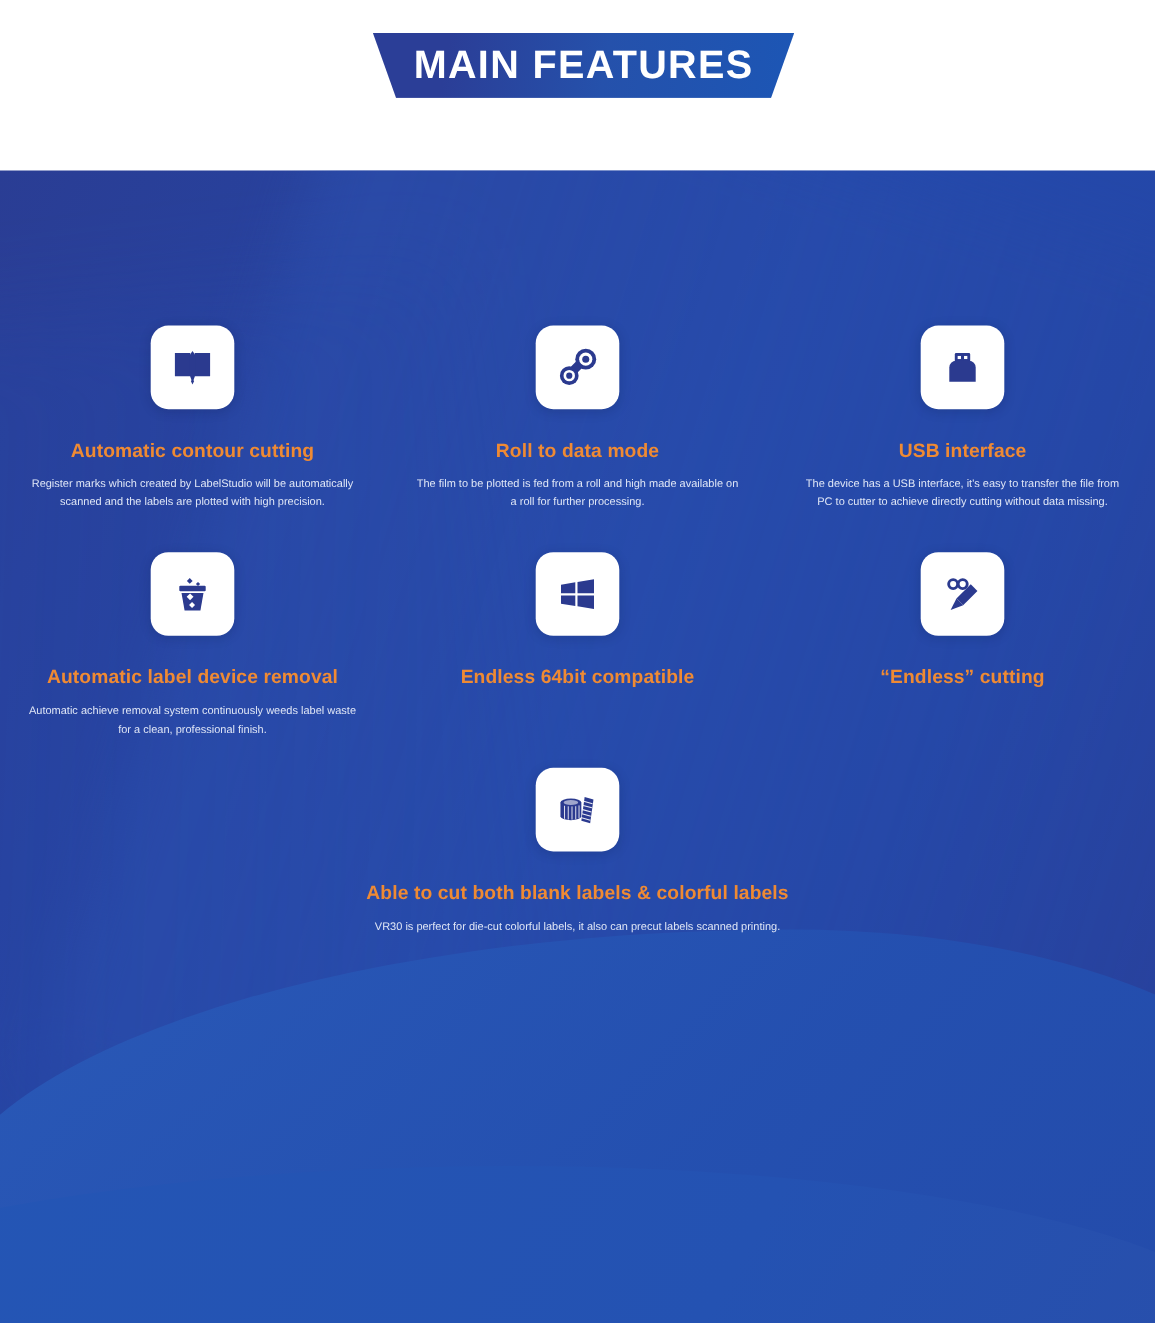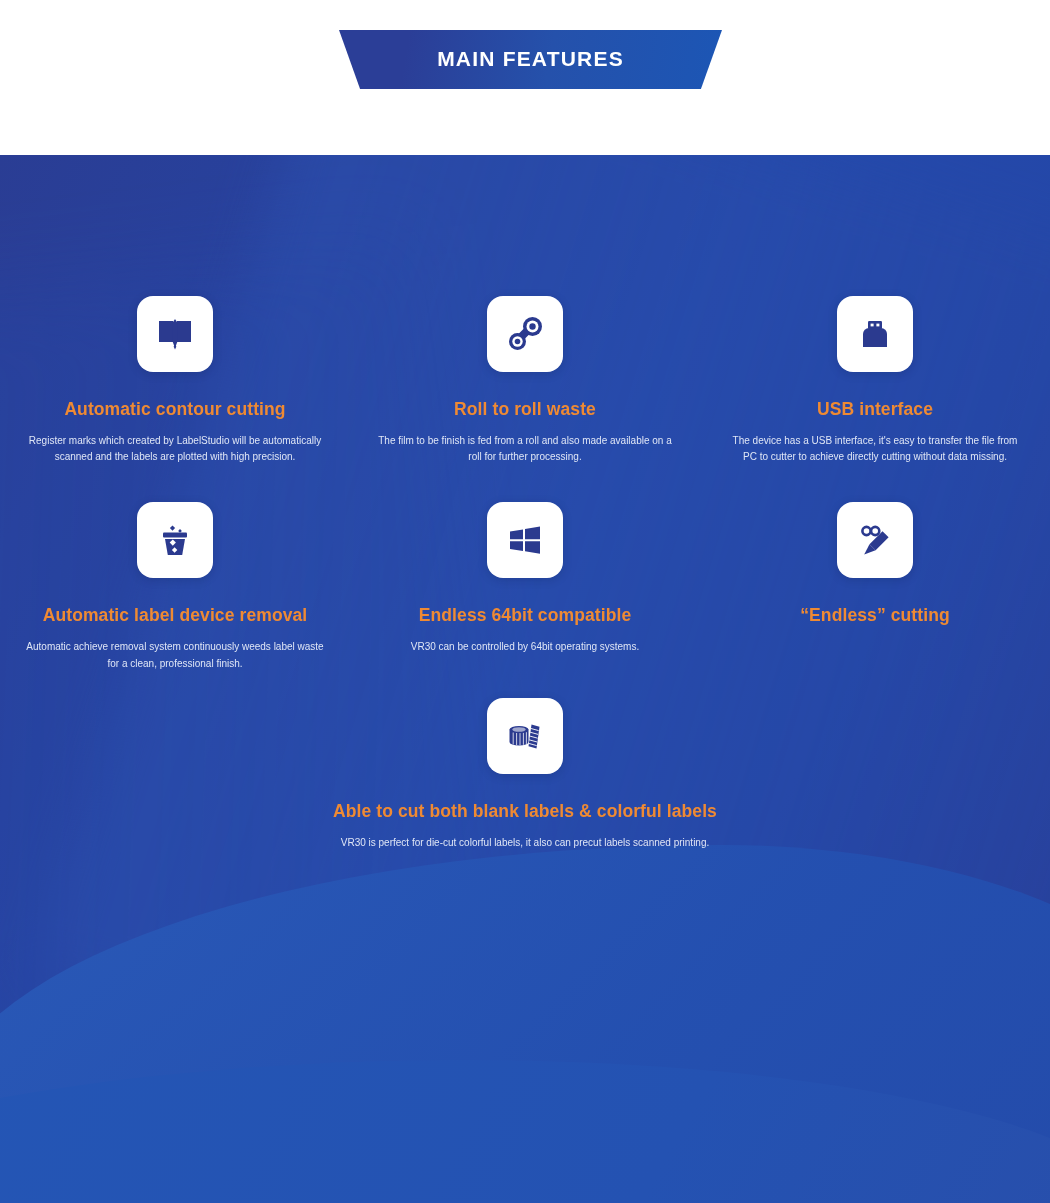--- a/index.html
+++ b/index.html
@@ -42,21 +42,21 @@
     clip-path: polygon(0% 0%, 100% 0%, 94.5% 100%, 5.5% 100%);
   }
 
   .banner-title {
     position: absolute;
     inset: 0;
     display: flex;
     align-items: center;
     justify-content: center;
     color: #ffffff;
-    font-size: 21px;
+    font-size: 36px;
     font-weight: bold;
     letter-spacing: 1.2px;
     font-family: "Liberation Sans", sans-serif;
     padding-bottom: 2px;
   }
 
   
   .panel {
     position: absolute;
     left: 0;
@@ -227,22 +227,22 @@
                   <path d="M13.5 27.5 L27.5 13.5" stroke="#2b3a8f" stroke-width="8" stroke-linecap="round" fill="none"></path>
                   <circle cx="28.5" cy="13.5" r="9.5" fill="#2b3a8f"></circle>
                   <circle cx="28.5" cy="13.5" r="6" fill="#ffffff"></circle>
                   <circle cx="28.5" cy="13.5" r="3.2" fill="#2b3a8f"></circle>
                   <circle cx="13.5" cy="28.5" r="8.5" fill="#2b3a8f"></circle>
                   <circle cx="13.5" cy="28.5" r="5.2" fill="#ffffff"></circle>
                   <circle cx="13.5" cy="28.5" r="2.8" fill="#2b3a8f"></circle>
                 </svg>
               </span>
             </div>
-            <div class="feature-title">Roll to roll waste</div>
-            <div class="feature-desc">The film to be finish is fed from a roll and also made available on a roll for further processing.</div>
+            <div class="feature-title">Roll to data mode</div>
+            <div class="feature-desc">The film to be plotted is fed from a roll and high made available on a roll for further processing.</div>
           </div>
 
           <div class="feature">
             <div class="icon-box">
               <span>
                 <svg width="40" height="40" viewBox="0 0 40 40">
                   <rect x="13" y="7" width="14" height="8" rx="1.2" fill="#2b3a8f"></rect>
                   <rect x="15.6" y="9.6" width="3" height="2.8" fill="#ffffff"></rect>
                   <rect x="21.4" y="9.6" width="3" height="2.8" fill="#ffffff"></rect>
                   <path d="M8 20 a6 6 0 0 1 6 -6 h12 a6 6 0 0 1 6 6 v13 H8 Z" fill="#2b3a8f"></path>
@@ -279,21 +279,20 @@
               <span>
                 <svg width="38" height="38" viewBox="0 0 38 38">
                   <path d="M4 10.6 L17 8.4 V18.3 H4 Z" fill="#2b3a8f"></path>
                   <path d="M19 8.1 L34 5.6 V18.3 H19 Z" fill="#2b3a8f"></path>
                   <path d="M4 20.3 H17 V29.9 L4 27.9 Z" fill="#2b3a8f"></path>
                   <path d="M19 20.3 H34 V32.7 L19 30.2 Z" fill="#2b3a8f"></path>
                 </svg>
               </span>
             </div>
             <div class="feature-title">Endless 64bit compatible</div>
-            <div class="feature-desc">VR30 can be controlled by 64bit operating systems.</div>
           </div>
 
           <div class="feature">
             <div class="icon-box">
               <span>
                 <svg width="40" height="40" viewBox="0 0 40 40">
                   <g fill="none" stroke="#2b3a8f" stroke-width="2.6">
                     <circle cx="11.5" cy="11" r="4.1"></circle>
                     <circle cx="20.2" cy="11" r="4.1"></circle>
                   </g>

